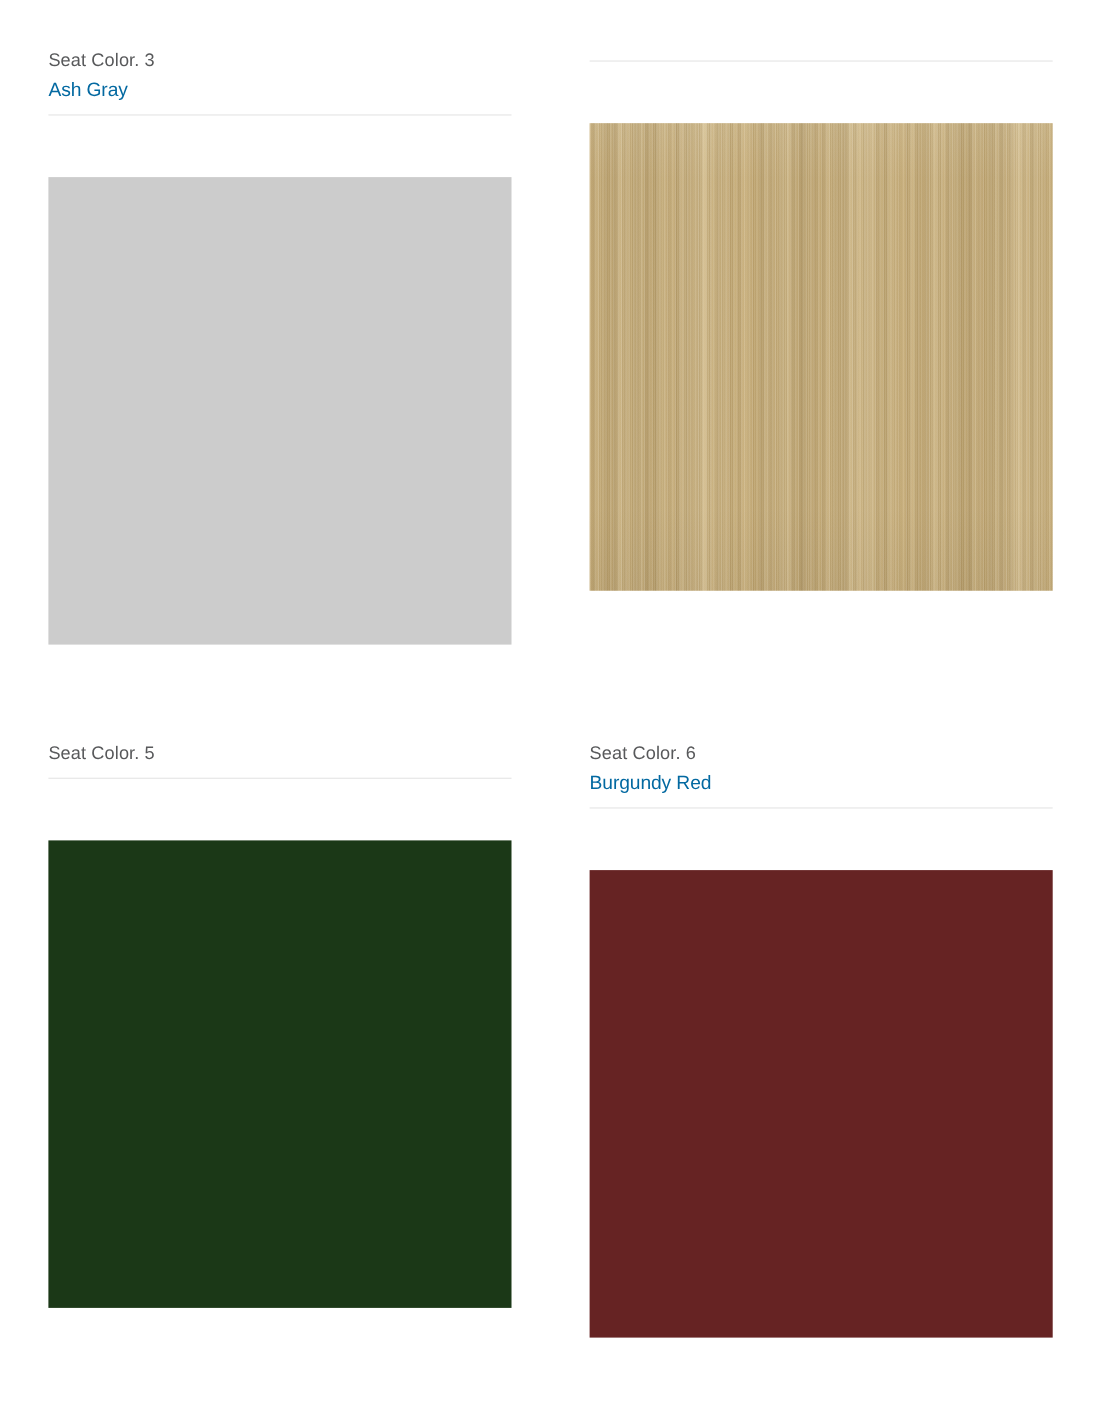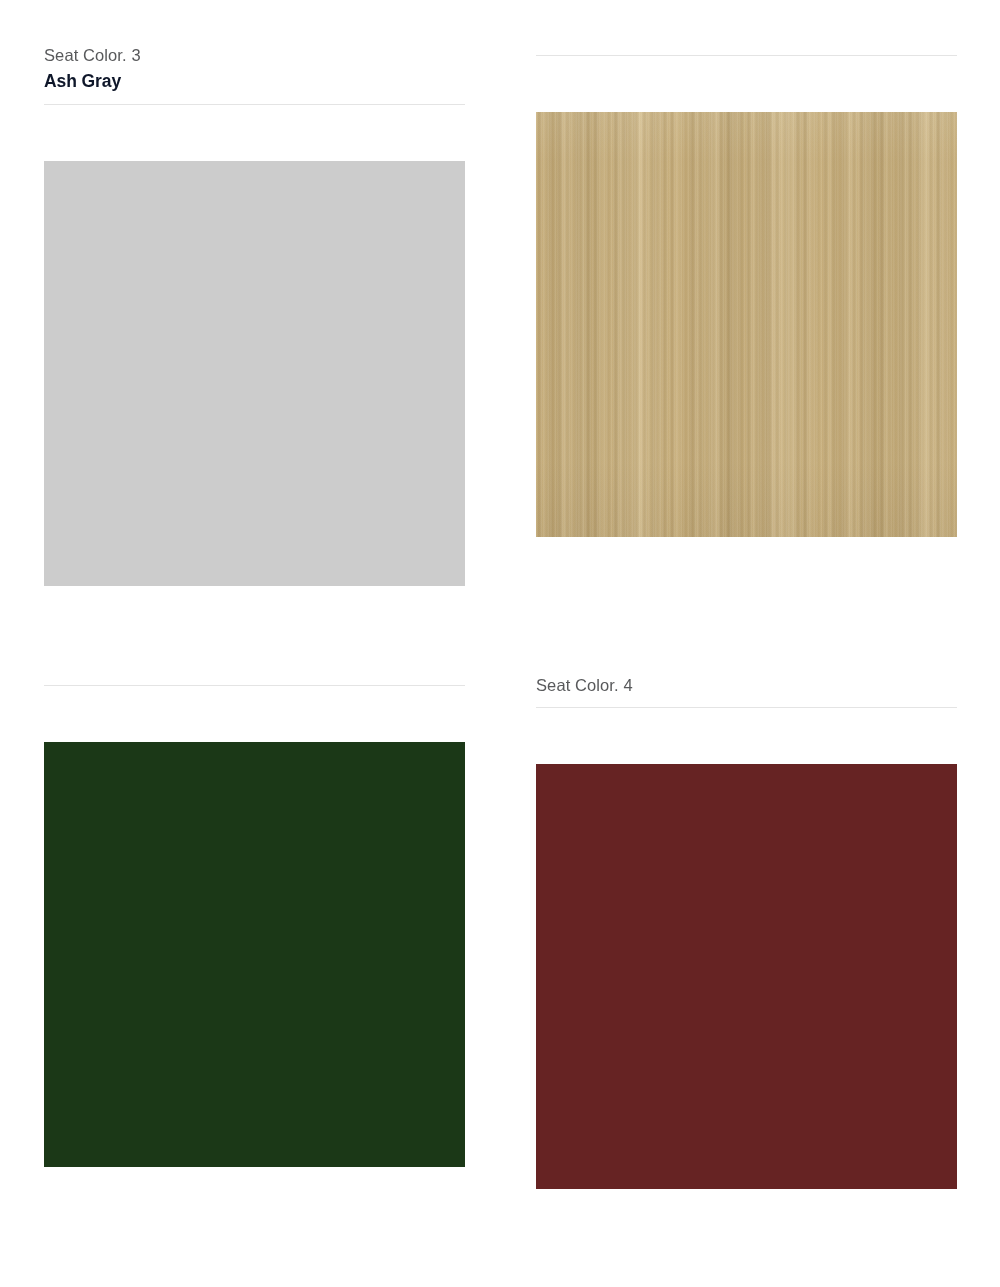--- a/index.html
+++ b/index.html
@@ -44,22 +44,22 @@
     font-weight: 400;
     color: #58595b;
     line-height: 1.35;
     letter-spacing: 0.1px;
     margin: 0 0 4px 0;
     white-space: nowrap;
   }
 
   .color-name {
     font-size: 17.5px;
-    font-weight: 700;
-    color: #0f172a;
+    font-weight: 400;
+    color: #0369a1;
     line-height: 1.3;
     letter-spacing: -0.1px;
     margin: 0;
     white-space: nowrap;
   }
 
   .divider {
     width: 421px;
     height: 1px;
     background: #e4e4e4;
@@ -126,26 +126,28 @@
     <div class="chip chip-solid" style="background-color: rgb(204, 204, 204);"></div>
   </section>
 
   <section class="swatch-card">
     <div class="divider"></div>
     <div class="chip chip-wood"></div>
   </section>
 
   <section class="swatch-card">
     <div class="card-header">
+      <p class="caption">Seat Color. 5</p>
     </div>
     <div class="divider"></div>
     <div class="chip chip-solid" style="background-color: rgb(27, 56, 23);"></div>
   </section>
 
   <section class="swatch-card">
     <div class="card-header">
-      <p class="caption">Seat Color. 4</p>
+      <p class="caption">Seat Color. 6</p>
+      <p class="color-name">Burgundy Red</p>
     </div>
     <div class="divider"></div>
     <div class="chip chip-solid" style="background-color: rgb(102, 35, 35);"></div>
   </section>
 
 </main>
 
 </body></html>

